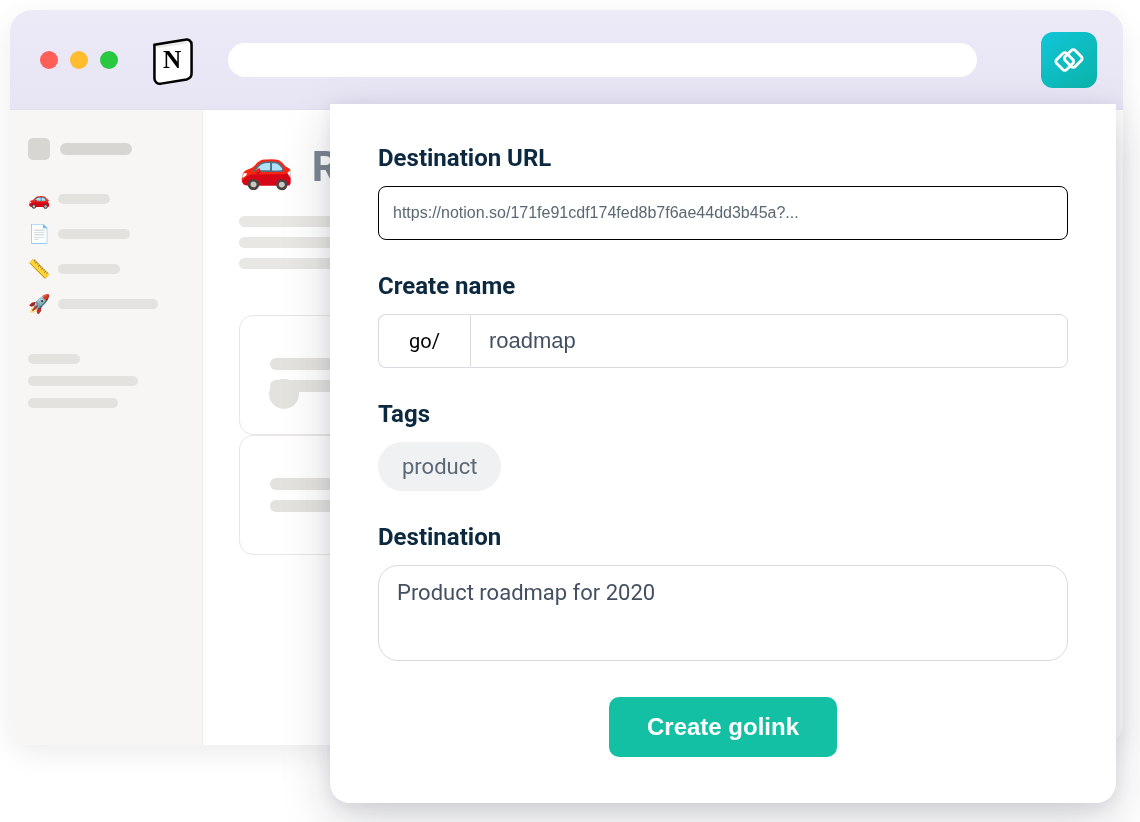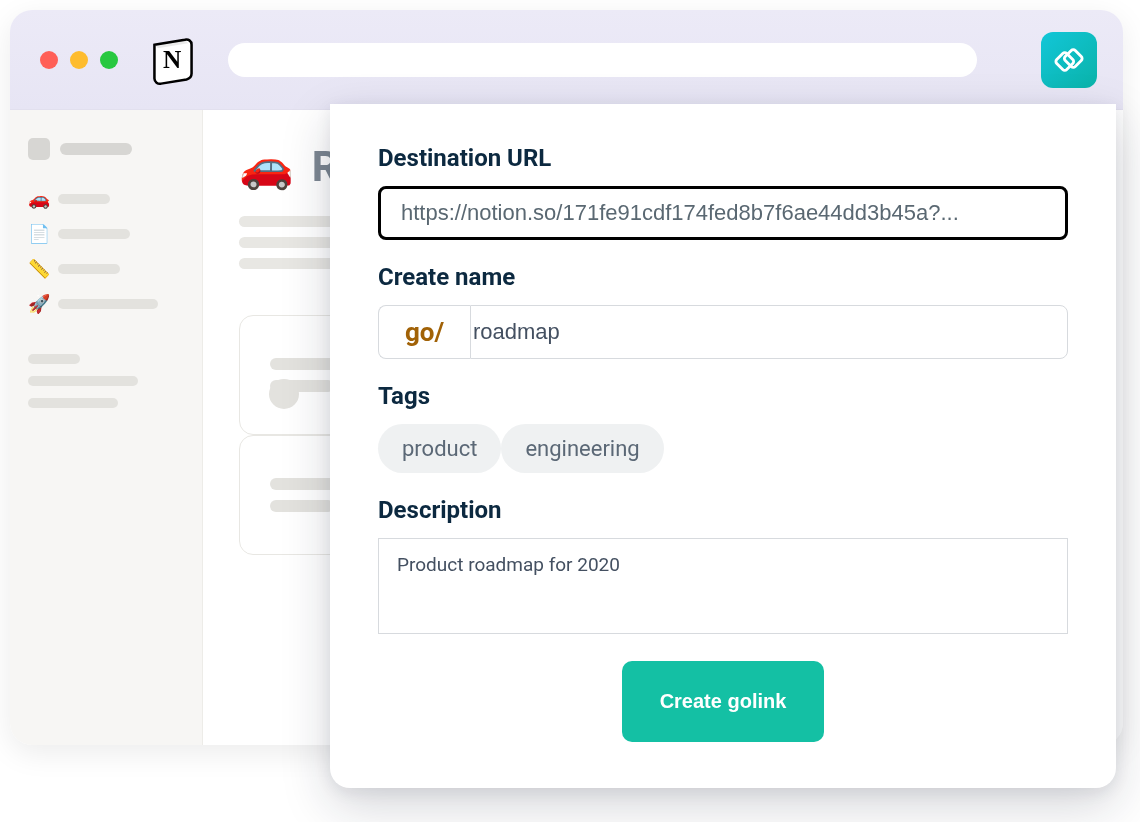--- a/index.html
+++ b/index.html
@@ -104,85 +104,84 @@
     border-radius: 0 0 20px 20px;
     box-shadow: 0 18px 50px rgba(20,30,50,.18), 0 4px 16px rgba(20,30,50,.08);
     padding: 40px 48px 46px 48px;
   }
   .plabel {
     font-size: 24px;
     font-weight: 700;
     color: #0c2940;
     margin-bottom: 14px;
   }
-  .pgroup { margin-bottom: 23px; }
+  .pgroup { margin-bottom: 32px; }
   .pinput {
     width: 100%;
     height: 54px;
-    border: 3px solid #000000;
+    border: 1px solid #000000;
     border-radius: 8px;
-    padding: 0 20px;
-    font-size: 22px;
+    padding: 0 14px;
+    font-size: 16px;
     color: #5a6872;
     background:#fff;
   }
 
   .go-row { display:flex; }
   .go-prefix {
     width: 92px;
     height: 54px;
     border: 1px solid #d7dade;
     border-right: none;
     border-radius: 8px 0 0 8px;
     display:flex;align-items:center;justify-content:center;
-    font-size: 26px; color:#a16207;
+    font-size: 20px; color:#000000;
     background:#fff;
-    font-weight:bold;
   }
   .go-input {
     flex:1;
     height: 54px;
     border: 1px solid #d7dade;
     border-radius: 0 8px 8px 0;
-    padding: 0 2px;
+    padding: 0 18px;
     font-size: 22px;
     color:#445061;
   }
 
   .tags { display:flex; }
   .tag {
     padding: 12px 24px;
     border-radius: 999px;
     background:#eff1f2;
     color:#5b6876;
     font-size: 22px;
     cursor:pointer;
   }
 
   .ptextarea {
     width:100%;
     height: 96px;
     border:1px solid #d7dade;
-    border-radius:0;
+    border-radius:20px;
     padding: 14px 18px;
-    font-size:19px;
+    font-size:22px;
     color:#445061;
     resize:none;
     font-family:inherit;
   }
 
   .pactions { display:flex; justify-content:center; margin-top:8px; }
   .pbtn {
     background:#14c0a4;
     color:#fff;
     border:none;
     border-radius:10px;
-    font-size:20px;
+    font-size:24px;
     font-weight:600;
-    padding: 29px 38px;
+    padding: 16px 38px;
     cursor:pointer;
   }
 </style>
 </head>
 <body>
 
 <div class="browser-window">
 
   <div class="titlebar">
     <div class="traffic-lights">
@@ -285,25 +284,24 @@
     <div class="go-row">
       <div class="go-prefix">go/</div>
       <input class="go-input" type="text" value="roadmap" style="">
     </div>
   </div>
 
   <div class="pgroup">
     <div class="plabel">Tags</div>
     <div class="tags">
       <div class="tag">product</div>
-      <div class="tag">engineering</div>
     </div>
   </div>
 
   <div class="pgroup">
-    <div class="plabel">Description</div>
+    <div class="plabel">Destination</div>
     <textarea class="ptextarea" style="">Product roadmap for 2020</textarea>
   </div>
 
   <div class="pactions">
     <button class="pbtn">Create golink</button>
   </div>
 </div>
 
 </body></html>

